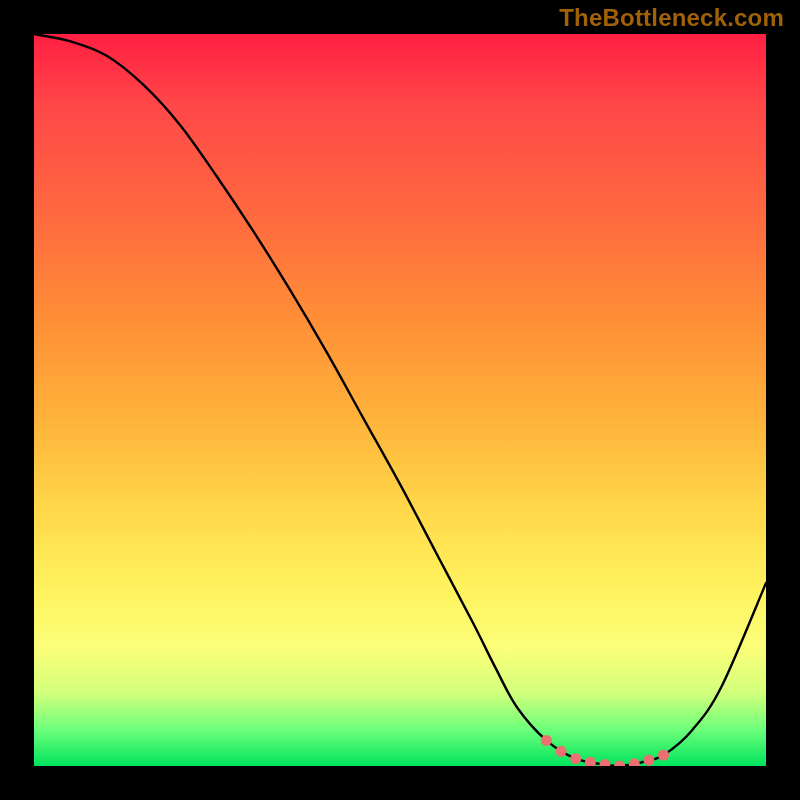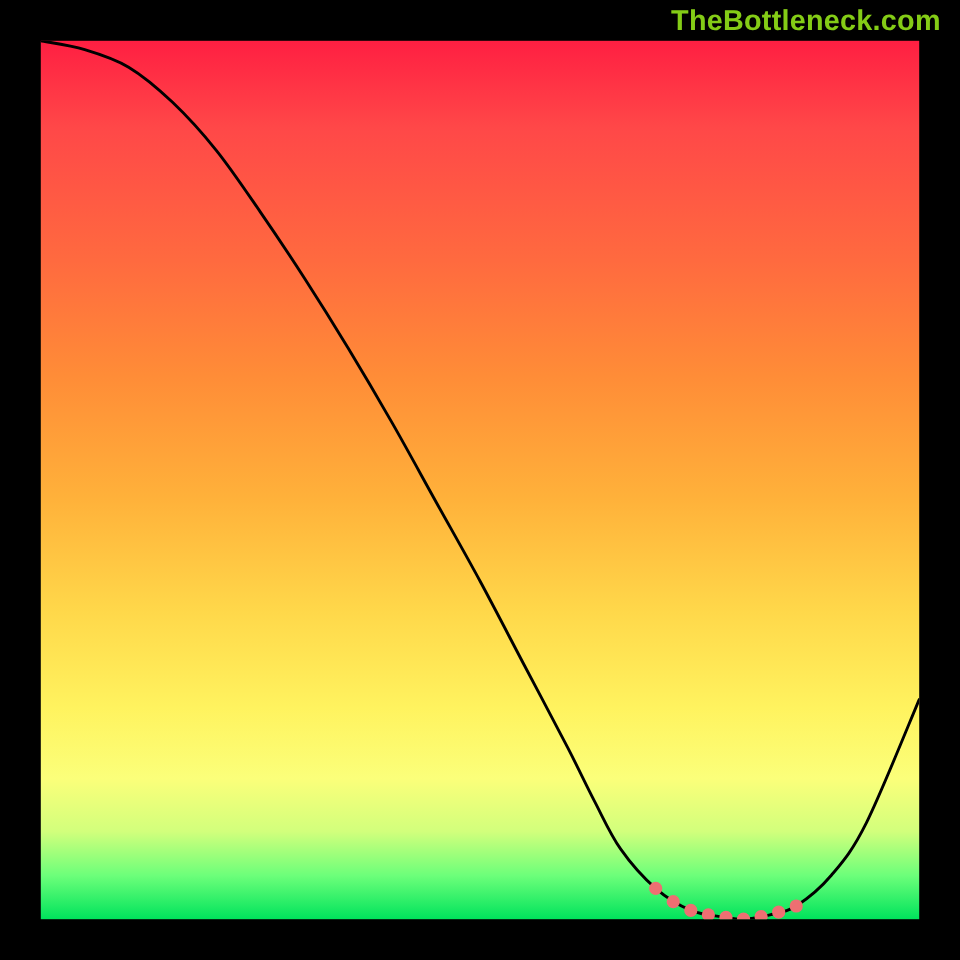--- a/index.html
+++ b/index.html
@@ -10,21 +10,21 @@
     background: #000;
     position: relative;
   }
   .watermark {
     position: absolute;
     top: 4px;
     right: 16px;
     font-family: Arial, Helvetica, sans-serif;
     font-size: 24px;
     font-weight: 600;
-    color: #84cc16;
+    color: #a16207;
     letter-spacing: 0.2px;
   }
   .plot {
     position: absolute;
     left: 34px;
     top: 34px;
     width: 732px;
     height: 732px;
     
     background: linear-gradient(

